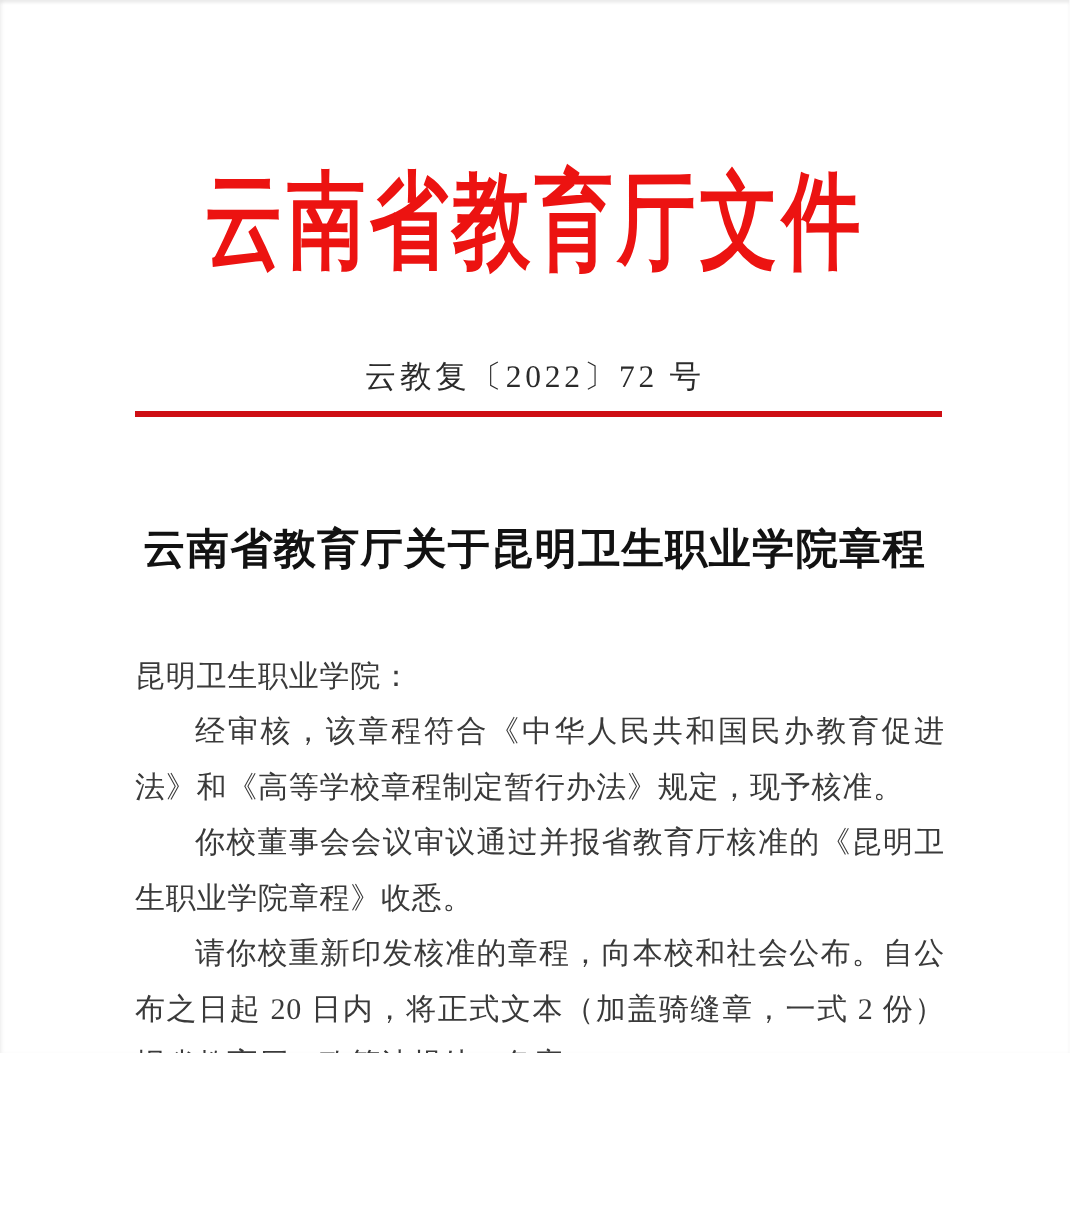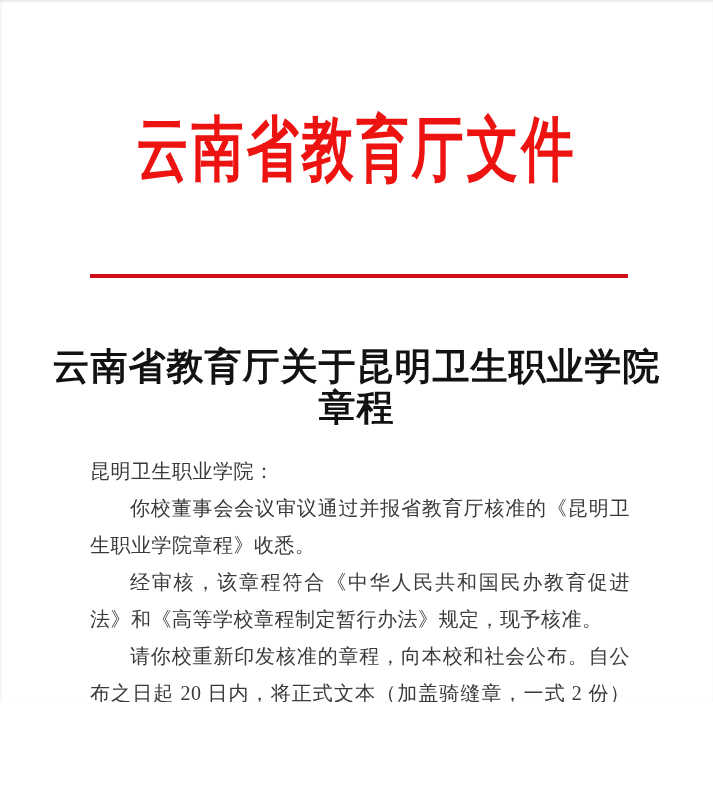--- a/index.html
+++ b/index.html
@@ -53,30 +53,30 @@
     height: 4px;
     background: #ce0e14;
   }
   
   .doc-title {
     position: absolute;
     top: 346px;
     left: 40px;
     right: 40px;
     text-align: center;
-    font-size: 37px;
+    font-size: 28px;
     font-weight: bold;
     line-height: 41px;
     letter-spacing: 1px;
     color: #121212;
   }
   
   .doc-body {
     position: absolute;
-    top: 453px;
+    top: 433px;
     left: 90px;
     width: 540px;
     font-size: 20px;
     line-height: 37px;
     letter-spacing: 0.5px;
     color: #3a3a3a;
     text-align: justify;
   }
   .doc-body p {
     margin: 0;
@@ -86,27 +86,28 @@
     text-indent: 0;
   }
 </style>
 </head>
 <body>
 
 <div class="page">
 
   <div class="agency-title">云南省教育厅文件</div>
 
+  <div class="doc-number">云教复〔2022〕72 号</div>
 
   <div class="red-divider"></div>
 
   <div class="doc-title">
     <div>云南省教育厅关于昆明卫生职业学院章程</div>
   </div>
 
   <div class="doc-body">
     <p class="salutation">昆明卫生职业学院：</p>
+    <p>经审核，该章程符合《中华人民共和国民办教育促进法》和《高等学校章程制定暂行办法》规定，现予核准。</p>
     <p>你校董事会会议审议通过并报省教育厅核准的《昆明卫生职业学院章程》收悉。</p>
-    <p>经审核，该章程符合《中华人民共和国民办教育促进法》和《高等学校章程制定暂行办法》规定，现予核准。</p>
     <p>请你校重新印发核准的章程，向本校和社会公布。自公布之日起 20 日内，将正式文本（加盖骑缝章，一式 2 份）报省教育厅（政策法规处）备案。</p>
   </div>
 
 </div>
 
 </body></html>

